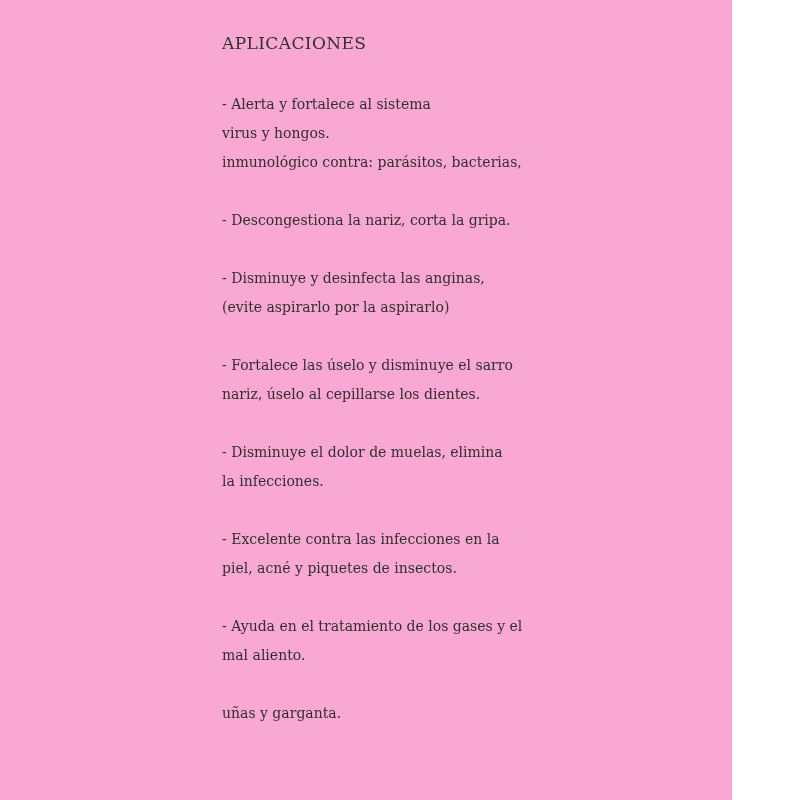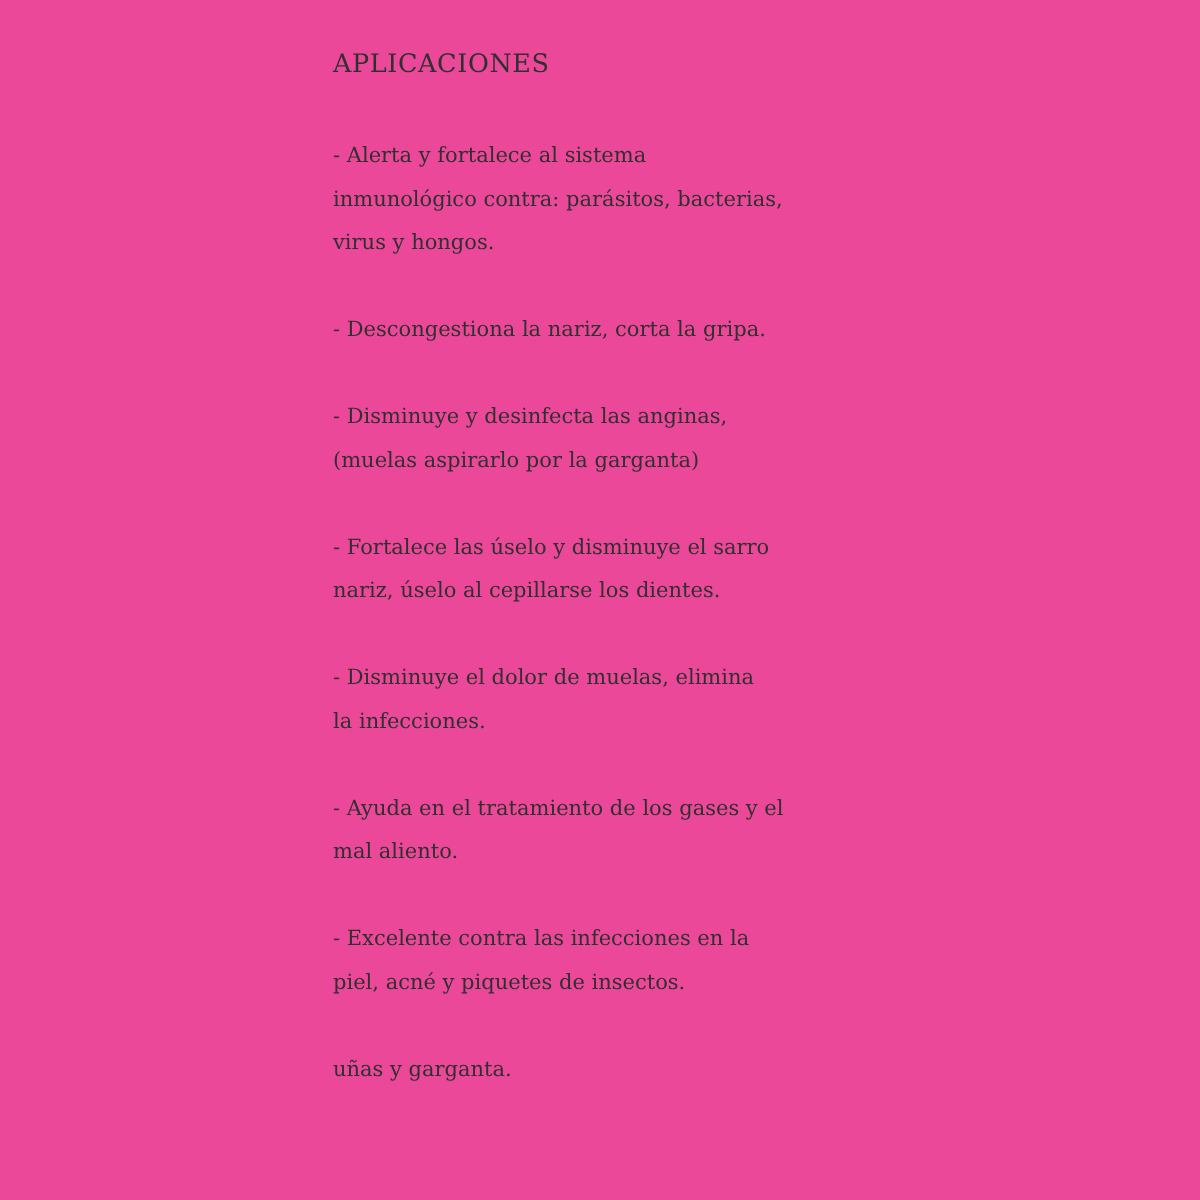--- a/index.html
+++ b/index.html
@@ -2,23 +2,23 @@
 <html><head>
 <meta charset="utf-8">
 <style>
   html, body {
     margin: 0;
     padding: 0;
     background: #ffffff;
   }
   .page {
     position: relative;
-    width: 800px;
+    width: 732px;
     height: 800px;
-    background: #ec4899;
+    background: #f9a8d4;
     overflow: hidden;
     font-family: "DejaVu Serif", serif;
     color: #303030;
   }
   .content {
     position: absolute;
     left: 222px;
     top: 29px;
     width: 400px;
   }
@@ -42,51 +42,51 @@
 </head>
 <body>
 
 <div class="page">
   <div class="content">
 
     <h1 class="title">APLICACIONES</h1>
 
     <p class="item">
       <span class="line">- Alerta y fortalece al sistema</span>
+      <span class="line">virus y hongos.</span>
       <span class="line">inmunológico contra: parásitos, bacterias,</span>
-      <span class="line">virus y hongos.</span>
     </p>
 
     <p class="item">
       <span class="line">- Descongestiona la nariz, corta la gripa.</span>
     </p>
 
     <p class="item">
       <span class="line">- Disminuye y desinfecta las anginas,</span>
-      <span class="line">(muelas aspirarlo por la garganta)</span>
+      <span class="line">(evite aspirarlo por la aspirarlo)</span>
     </p>
 
     <p class="item">
       <span class="line">- Fortalece las úselo y disminuye el sarro</span>
       <span class="line">nariz, úselo al cepillarse los dientes.</span>
     </p>
 
     <p class="item">
       <span class="line">- Disminuye el dolor de muelas, elimina</span>
       <span class="line">la infecciones.</span>
     </p>
 
     <p class="item">
-      <span class="line">- Ayuda en el tratamiento de los gases y el</span>
-      <span class="line">mal aliento.</span>
+      <span class="line">- Excelente contra las infecciones en la</span>
+      <span class="line">piel, acné y piquetes de insectos.</span>
     </p>
 
     <p class="item">
-      <span class="line">- Excelente contra las infecciones en la</span>
-      <span class="line">piel, acné y piquetes de insectos.</span>
+      <span class="line">- Ayuda en el tratamiento de los gases y el</span>
+      <span class="line">mal aliento.</span>
     </p>
 
     <p class="item">
       <span class="line">uñas y garganta.</span>
     </p>
 
   </div>
 </div>
 
 </body></html>

